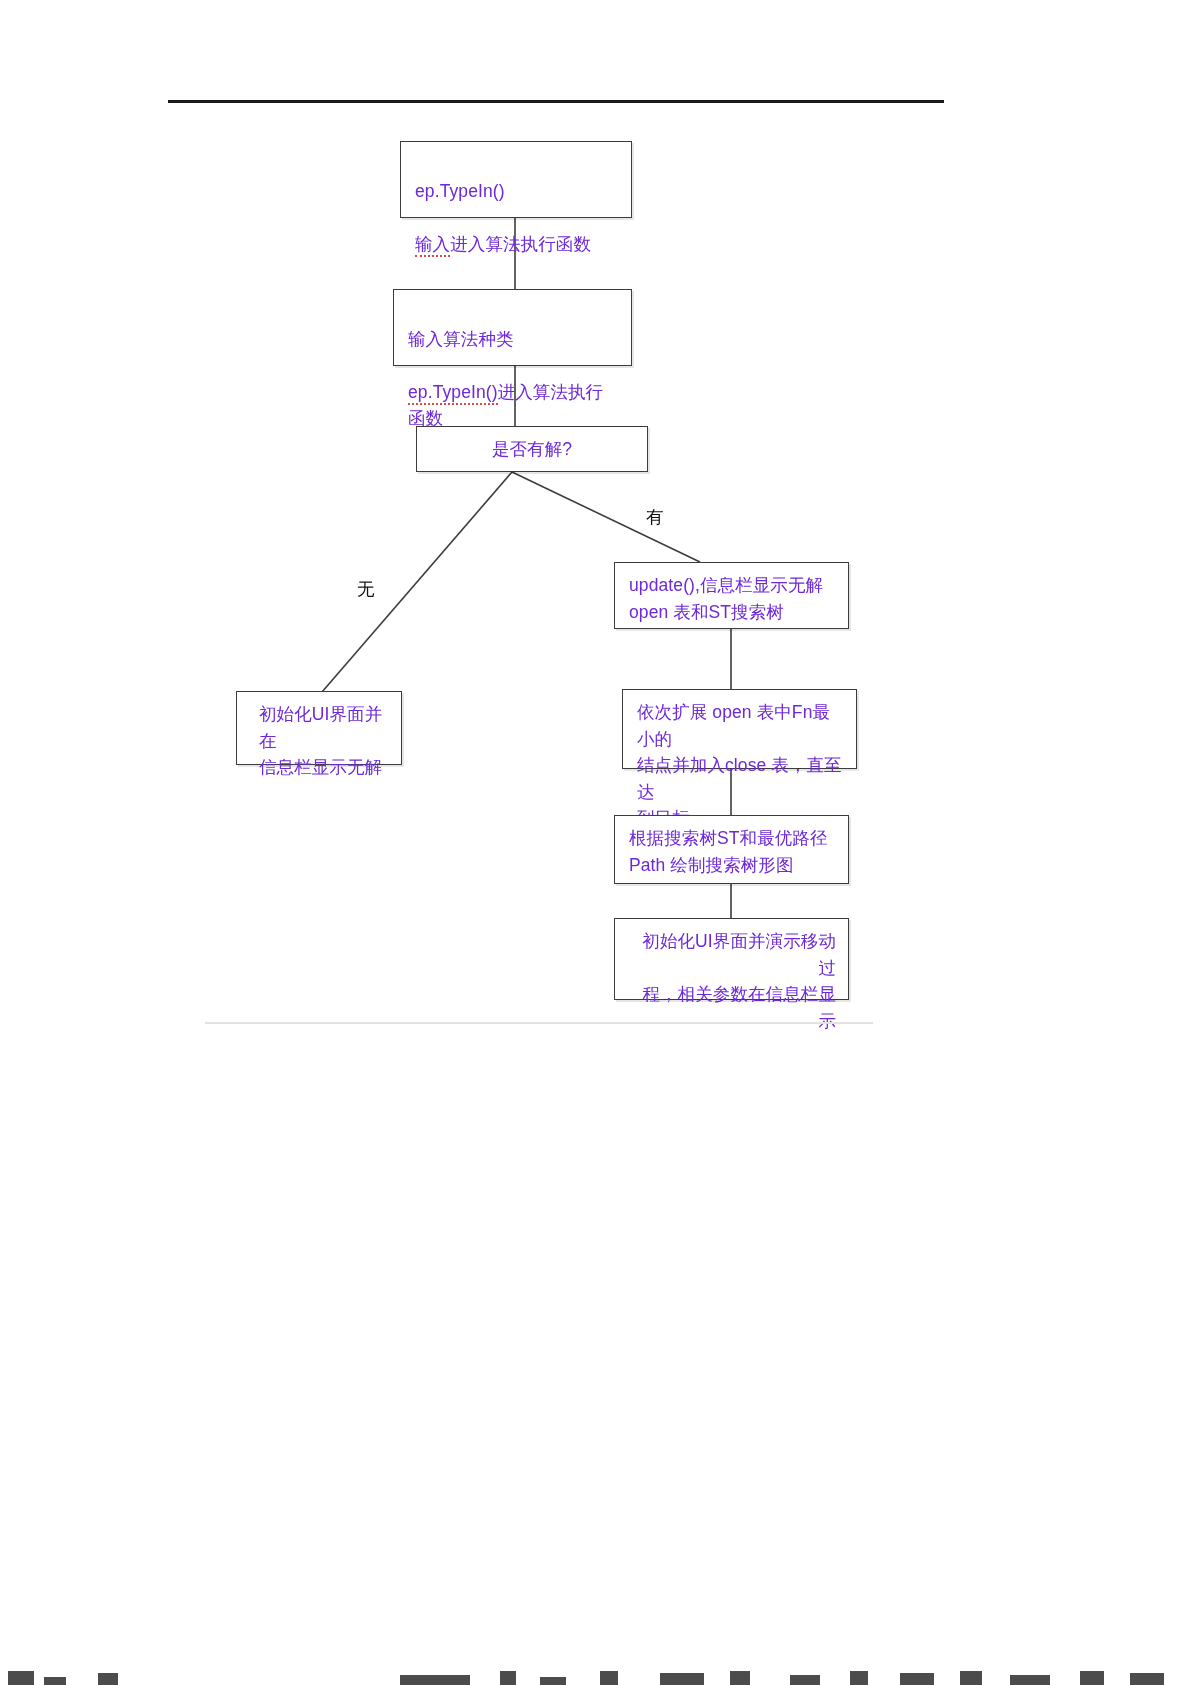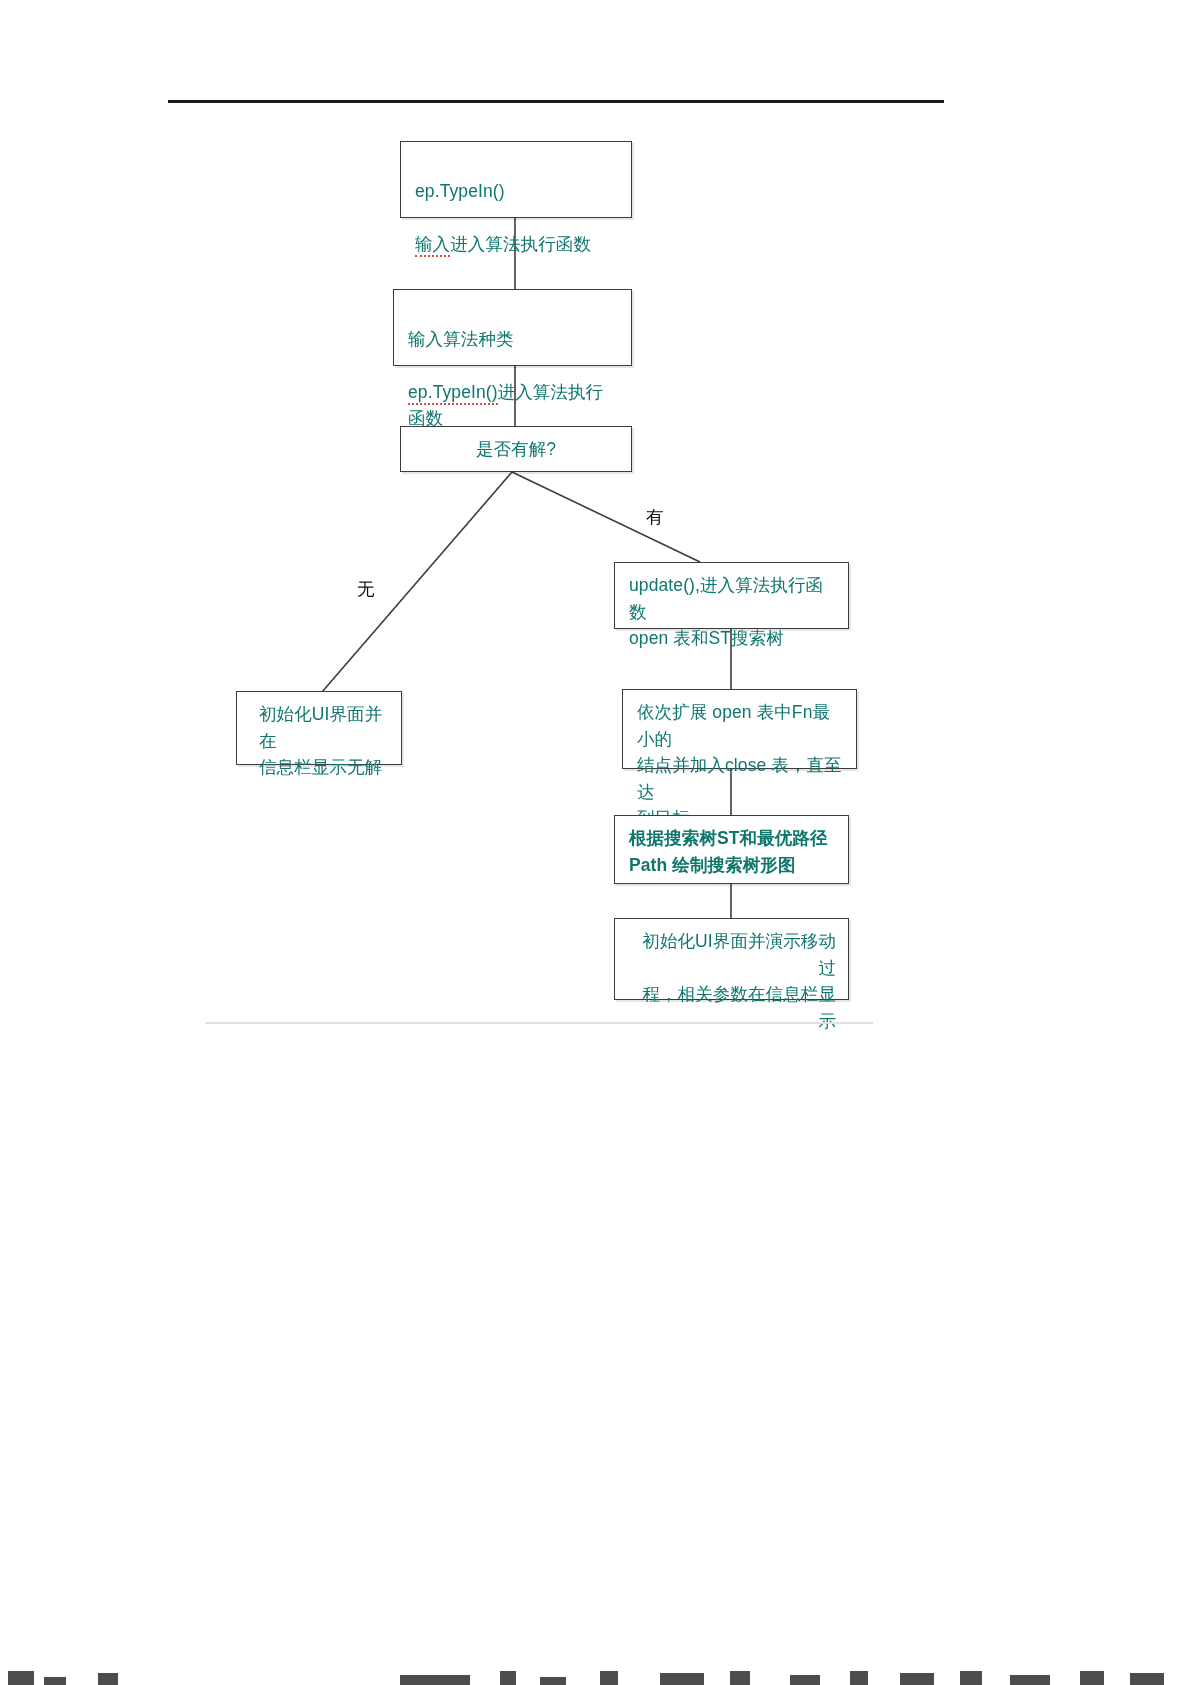--- a/index.html
+++ b/index.html
@@ -67,34 +67,35 @@
     pointer-events: none;
   }
 
   
   .node {
     position: absolute;
     box-sizing: border-box;
     background: #ffffff;
     border: 1.6px solid #3c3c3c;
     box-shadow: 2px 2px 0 rgba(0,0,0,0.10);
-    color: #0f766e;
+    color: #6d28d9;
     font-size: 17.5px;
     line-height: 1.52;
     padding: 9px 12px 9px 14px;
     white-space: pre-line;
     letter-spacing: 0.1px;
   }
   .node.centered {
     display: flex;
     align-items: center;
     justify-content: center;
     text-align: center;
     padding: 8px;
     white-space: normal;
+    margin-left: 16px;
   }
   .node .spellerr {
     border-bottom: 2px dotted #d24a4a;
     padding-bottom: 1px;
   }
 
   
   .edge-label {
     position: absolute;
     font-size: 17.5px;
@@ -140,28 +141,28 @@
     <span>是否有解?</span>
   </div>
 
   <div class="edge-label" style="left:357px; top:577px;">无</div>
 
   <div class="edge-label" style="left:646px; top:505px;">有</div>
 
   <div class="node" style="left:236px; top:691px; width:166px; height:74px;padding-left:22px;">初始化UI界面并在
 信息栏显示无解</div>
 
-  <div class="node" style="left:614px; top:562px; width:235px; height:67px;">update(),进入算法执行函数
+  <div class="node" style="left:614px; top:562px; width:235px; height:67px;">update(),信息栏显示无解
 open 表和ST搜索树</div>
 
   <div class="node" style="left:614px; top:689px; width:235px; height:80px;margin-left:8px;">依次扩展 open 表中Fn最小的
 结点并加入close 表，直至达
 到目标</div>
 
-  <div class="node" style="left:614px; top:815px; width:235px; height:69px;font-weight:bold;">根据搜索树ST和最优路径
+  <div class="node" style="left:614px; top:815px; width:235px; height:69px;">根据搜索树ST和最优路径
 Path 绘制搜索树形图</div>
 
   <div class="node" style="left:614px; top:918px; width:235px; height:82px;text-align:right;">初始化UI界面并演示移动过
 程，相关参数在信息栏显示</div>
 
   <div class="footer-rule"></div>
 
   <div class="bottom-strip">
     <div class="smudge" style="left:8px;  width:26px; height:26px;"></div>
     <div class="smudge" style="left:44px; width:22px; height:20px;"></div>

